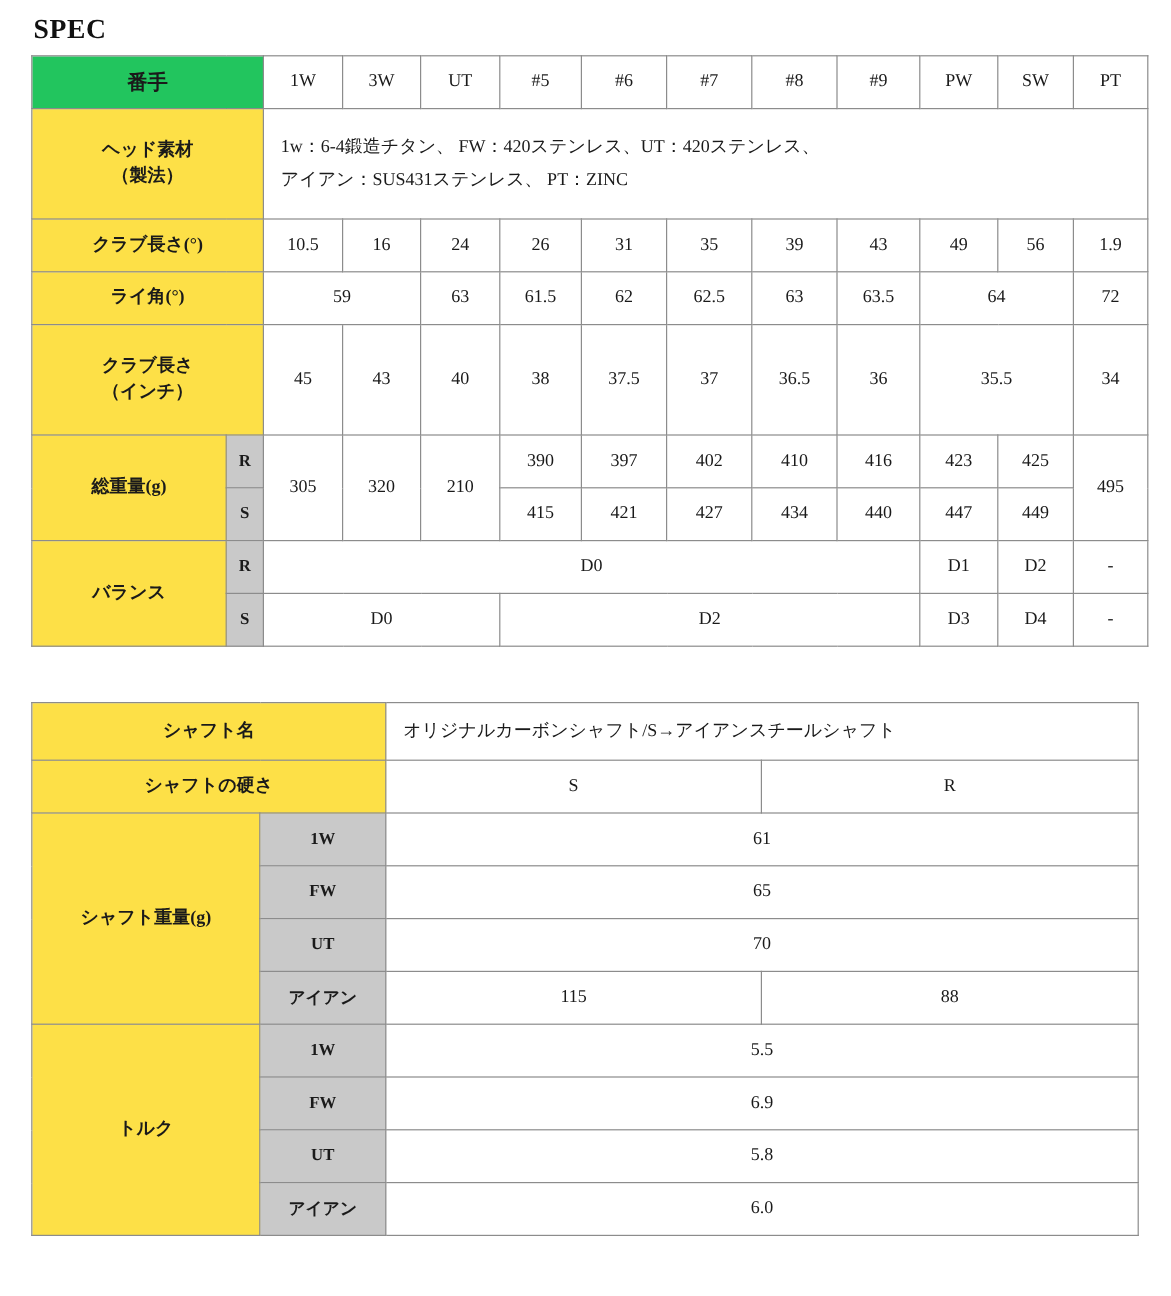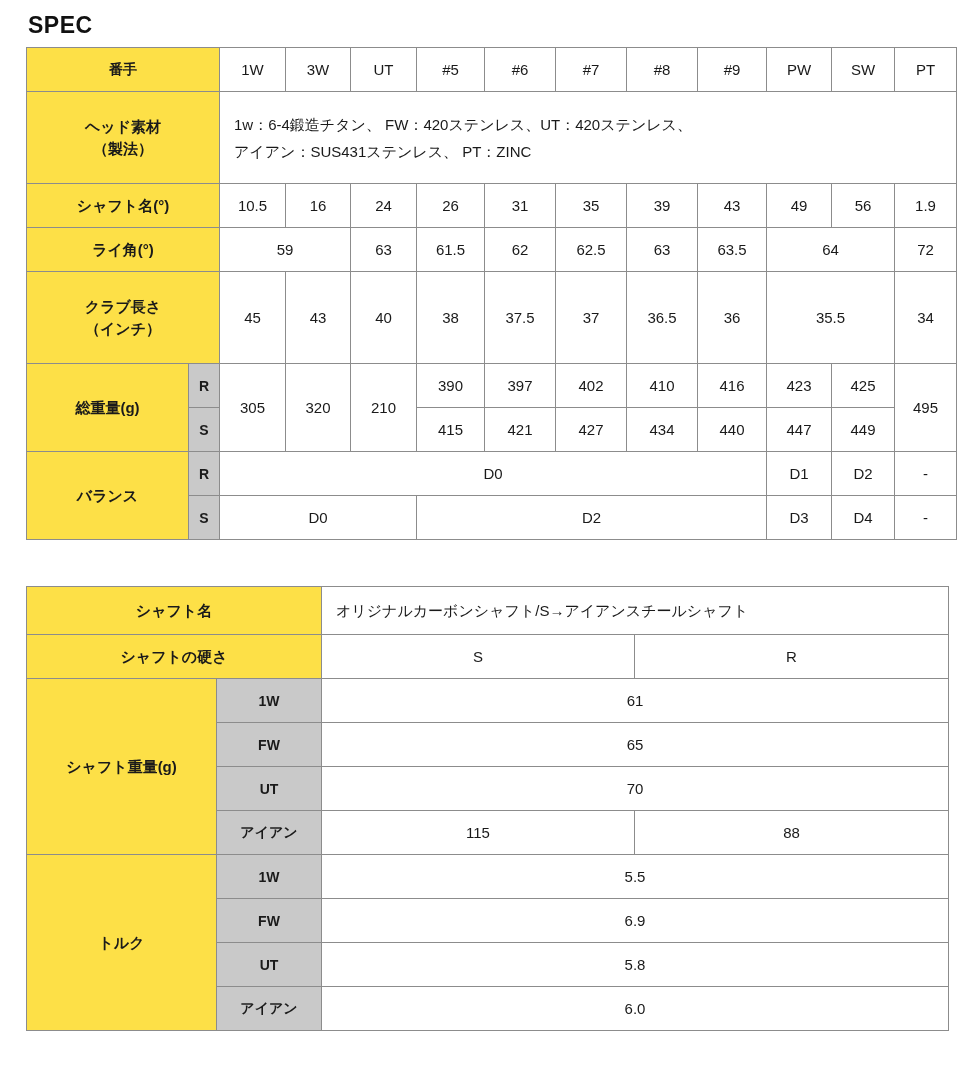--- a/index.html
+++ b/index.html
@@ -10,20 +10,21 @@
     font-family: "Liberation Sans", sans-serif;
   }
   body {
     width: 976px;
     min-height: 1080px;
     position: relative;
   }
   .page {
     width: 976px;
     padding: 8px 26px 0 26px;
+    font-family: Liberation Serif, serif;
   }
   .spec-title {
     font-size: 23px;
     font-weight: bold;
     color: #111111;
     letter-spacing: 0.5px;
     margin: 4px 0 8px 2px;
   }
   table {
     border-collapse: collapse;
@@ -35,23 +36,23 @@
     font-size: 15px;
     color: #1a1a1a;
     text-align: center;
     vertical-align: middle;
     padding: 0;
     height: 44px;
     background: #ffffff;
     font-weight: normal;
   }
   .hdr {
-    background: #fde047;
-    font-weight: bold;
-    font-size: 14px;
+    background: #22c55e;
+    font-weight: bold;
+    font-size: 17px;
   }
   .hdr-sub {
     background: #c9c9c9;
     font-weight: bold;
     font-size: 14px;
   }
   .lbl {
     background: #fde047;
     font-weight: bold;
     font-size: 15px;
@@ -127,21 +128,21 @@
           <div>ヘッド素材</div>
           <div>（製法）</div>
         </td>
         <td class="material-cell tall" colspan="11">
           <div>1w：6-4鍛造チタン、 FW：420ステンレス、UT：420ステンレス、</div>
           <div>アイアン：SUS431ステンレス、 PT：ZINC</div>
         </td>
       </tr>
 
       <tr>
-        <td class="lbl" colspan="2">シャフト名(°)</td>
+        <td class="lbl" colspan="2">クラブ長さ(°)</td>
         <td>10.5</td>
         <td>16</td>
         <td>24</td>
         <td>26</td>
         <td>31</td>
         <td>35</td>
         <td>39</td>
         <td>43</td>
         <td>49</td>
         <td>56</td>

